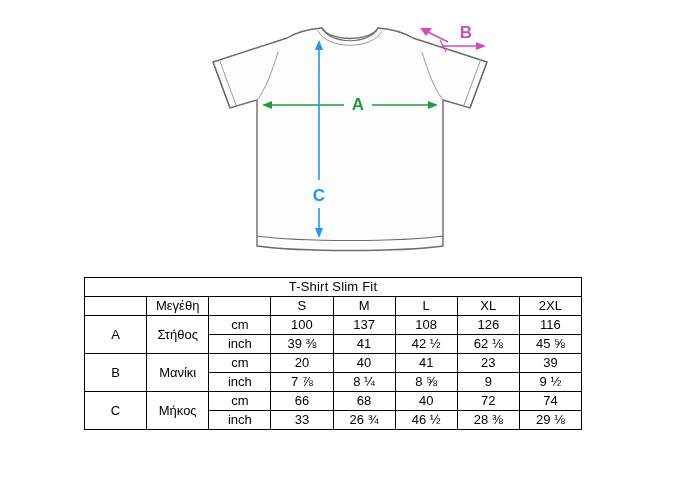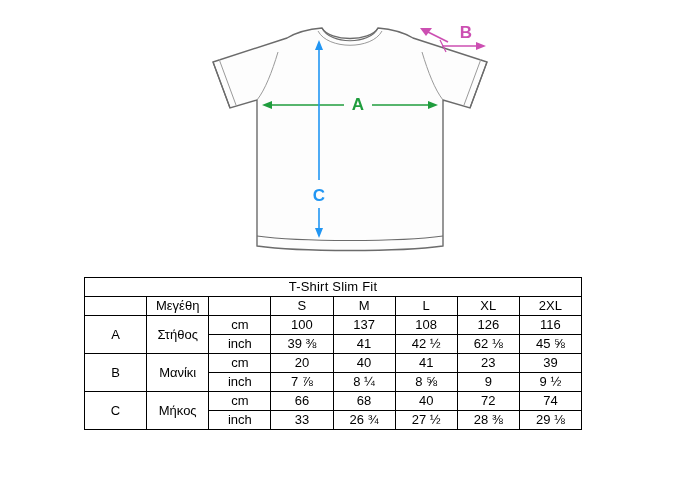--- a/index.html
+++ b/index.html
@@ -210,20 +210,20 @@
         <td class="v row-C">68</td>
         <td class="v row-C">40</td>
         <td class="v row-C">72</td>
         <td class="v row-C">74</td>
       </tr>
 
       <tr>
         <td class="unit-cell">inch</td>
         <td class="v row-C">33</td>
         <td class="v row-C">26 ¾</td>
-        <td class="v row-C">27 ½</td>
+        <td class="v row-C">46 ½</td>
         <td class="v row-C">28 ⅜</td>
         <td class="v row-C">29 ⅛</td>
       </tr>
     </tbody>
   </table>
 
 </div>
 
 </body></html>

